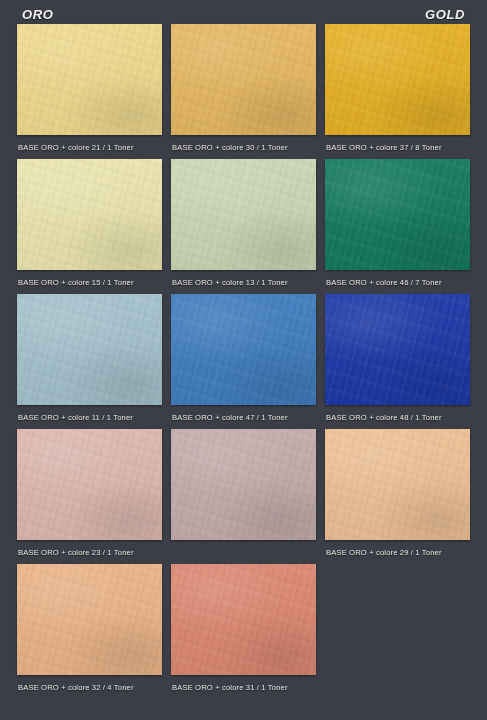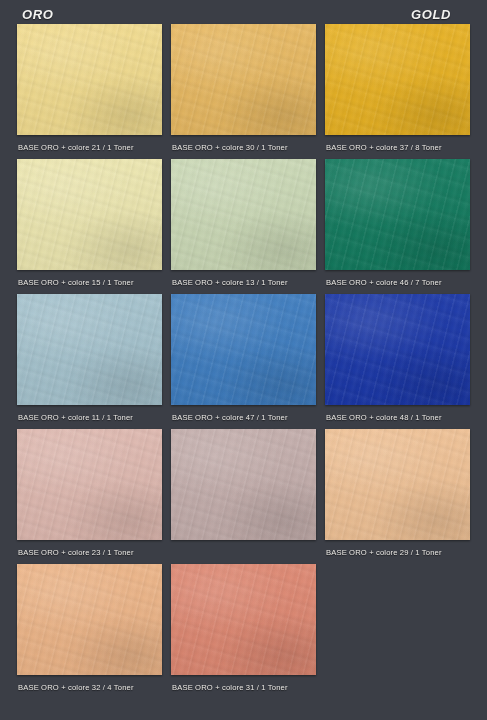--- a/index.html
+++ b/index.html
@@ -33,21 +33,21 @@
     top: 7px;
     font-size: 13px;
     font-weight: bold;
     font-style: italic;
     color: #f2f2f0;
     letter-spacing: 0.6px;
     text-shadow: 0 1px 1px rgba(0,0,0,0.55);
     white-space: nowrap;
   }
   #hdr-left  { left: 22px; }
-  #hdr-right { right: 36px; }
+  #hdr-right { right: 22px; }
 
   
   #grid {
     position: absolute;
     left: 0;
     top: 24px;
     width: 487px;
     display: grid;
     grid-template-columns: repeat(3, 1fr);
     grid-auto-rows: 135px;

